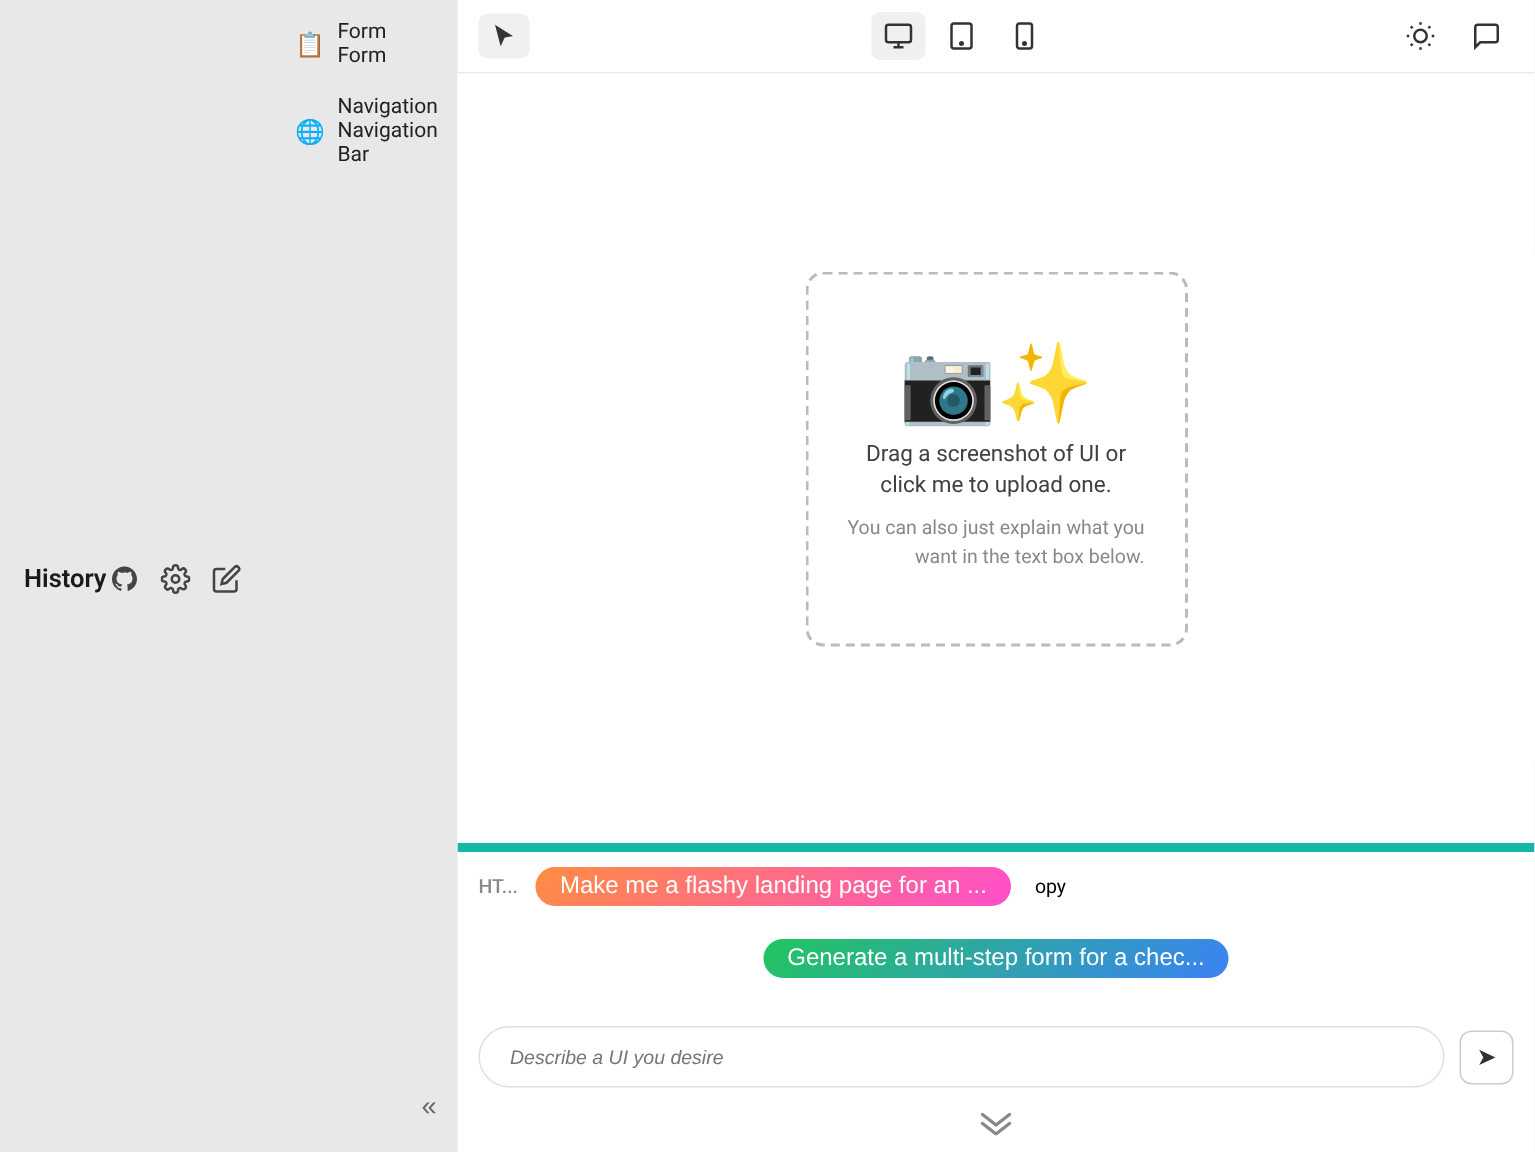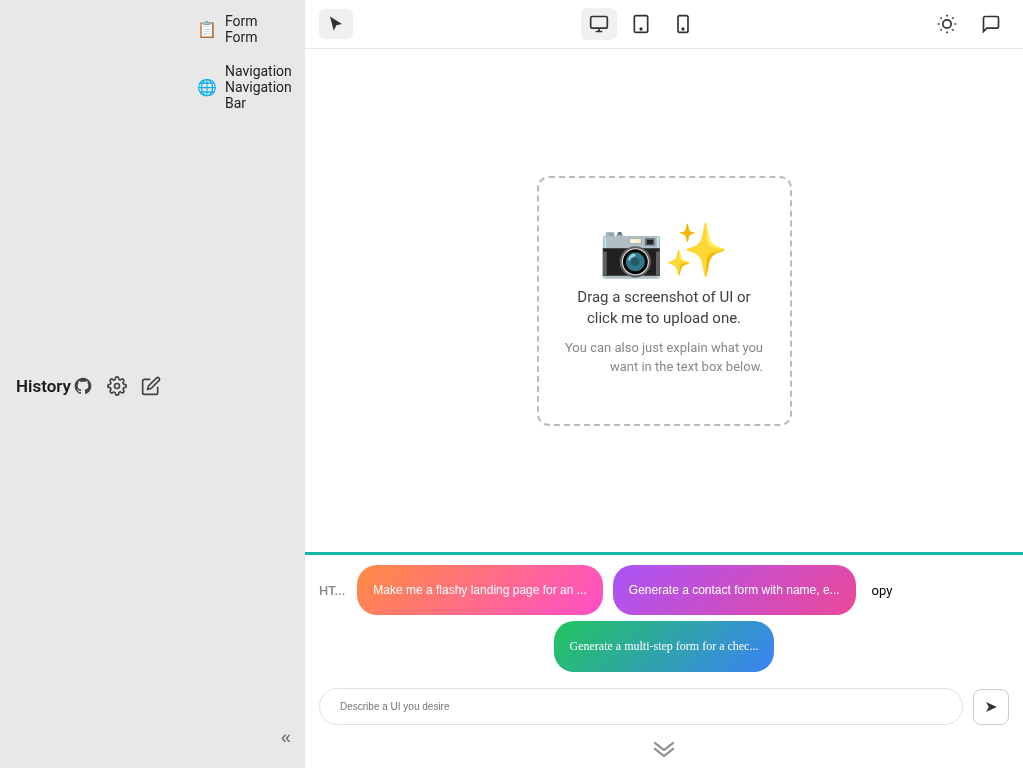--- a/index.html
+++ b/index.html
@@ -182,21 +182,21 @@
 
     .upload-zone-subtitle {
       font-size: 13px;
       color: #888;
       text-align: right;
       line-height: 1.4;
     }
 
     
     .bottom-bar {
-      border-top: 3px solid #14b8a6;
+      border-top: 6px solid #14b8a6;
       background: #fff;
     }
 
     .suggestions-row {
       display: flex;
       align-items: center;
       padding: 10px 14px 6px 14px;
       gap: 10px;
       position: relative;
     }
@@ -204,41 +204,40 @@
     .html-label {
       font-size: 13px;
       color: #888;
       font-weight: 500;
       margin-right: 2px;
     }
 
     .suggestion-pill {
       border: none;
       border-radius: 20px;
-      padding: 18px 16px;
-      font-size: 12px;
+      padding: 4px 16px;
+      font-size: 16px;
       color: #fff;
       cursor: pointer;
       white-space: nowrap;
       font-weight: 500;
     }
 
     .pill-orange {
       background: linear-gradient(135deg, #ff8c42, #ff4ecb);
     }
 
     .pill-purple {
       background: linear-gradient(135deg, #a855f7, #ec4899);
     }
 
     .pill-teal {
       background: linear-gradient(135deg, #22c55e, #3b82f6);
       display: block;
-      margin: 0 auto;
-      font-family: Liberation Serif, serif;
+      margin: 16px auto;
     }
 
     .suggestions-row-2 {
       display: flex;
       justify-content: center;
       padding: 0 14px 8px 14px;
     }
 
     .copy-btn {
       background: none;
@@ -254,24 +253,25 @@
       align-items: center;
       padding: 8px 14px 14px 14px;
       gap: 10px;
     }
 
     .chat-input {
       flex: 1;
       border: 1.5px solid #e0e0e0;
       border-radius: 24px;
       padding: 12px 20px;
-      font-size: 10px;
+      font-size: 13px;
       color: #ef4444;
       outline: none;
       background: #fff;
+      font-style: italic;
     }
 
     .send-btn {
       width: 36px;
       height: 36px;
       border: 1.5px solid #ccc;
       border-radius: 8px;
       background: #fff;
       cursor: pointer;
       display: flex;
@@ -395,21 +395,20 @@
       <div class="upload-zone-emoji">📷✨</div>
       <div class="upload-zone-title">Drag a screenshot of UI or<br>click me to upload one.</div>
       <div class="upload-zone-subtitle">You can also just explain what you<br>want in the text box below.</div>
     </div>
   </div>
 
   <div class="bottom-bar">
     <div class="suggestions-row">
       <span class="html-label">HT...</span>
       <button class="suggestion-pill pill-orange">Make me a flashy landing page for an ...</button>
-      <button class="suggestion-pill pill-purple">Generate a contact form with name, e...</button>
       <span class="copy-btn">opy</span>
     </div>
     <div class="suggestions-row-2">
       <button class="suggestion-pill pill-teal">Generate a multi-step form for a chec...</button>
     </div>
     <div class="input-row">
       <input type="text" class="chat-input" placeholder="Describe a UI you desire" style="">
       <button class="send-btn">
         <span>➤</span>
       </button>

